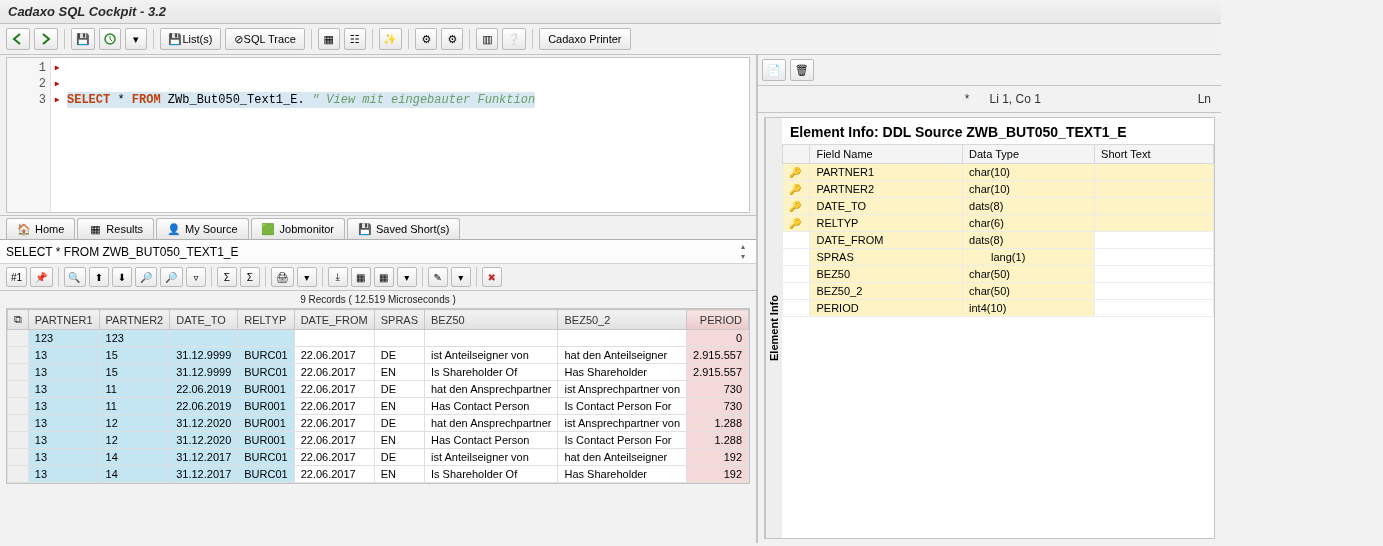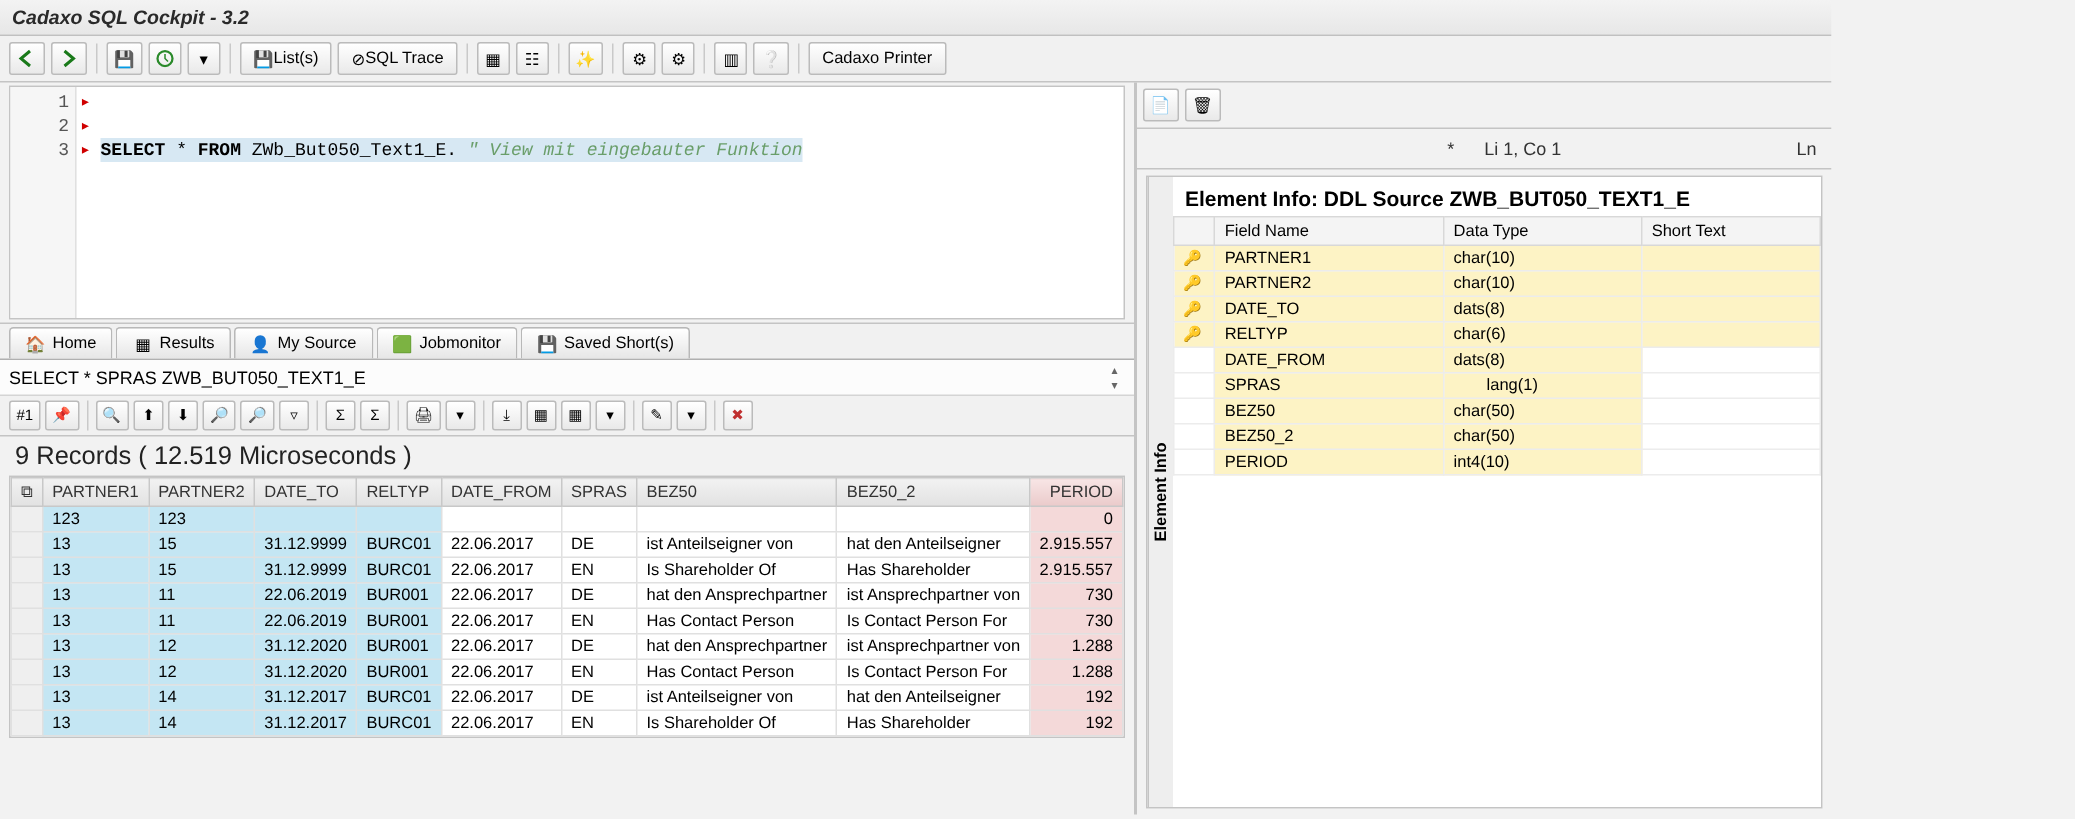--- a/index.html
+++ b/index.html
@@ -17,36 +17,36 @@
   .leftcol { flex: 1 1 auto; display: flex; flex-direction: column; border-right: 2px solid #c4c4c4; }
   .rightcol { width: 465px; display: flex; flex-direction: column; }
 
   .editor { background: #fff; border: 1px solid #c4c4c4; margin: 2px 6px; height: 156px; display: flex; font-family: "Courier New", monospace; font-size: 12px; }
   .gutter { width: 44px; background: #f6f6f6; color: #555; text-align: right; padding: 2px 4px; border-right: 1px solid #e0e0e0; }
   .gutter .ln { height: 16px; line-height: 16px; }
   .marks { width: 12px; padding: 2px 0; }
   .marks .mk { color: #d00000; font-weight: bold; height: 16px; line-height: 16px; text-align: center; }
   .code { padding: 2px 4px; }
   .code .cl { height: 16px; line-height: 16px; white-space: pre; }
-  .kw { color: #000000; font-weight: bold; }
+  .kw { color: #c2410c; font-weight: bold; }
   .ident { color: #000; }
   .comment { color: #6a9e6a; font-style: italic; }
   .highlight { background: #d7e8f3; display:inline-block; width:100%; }
 
   .tabbar { display: flex; gap: 2px; padding: 2px 6px 0 6px; background: #f1f1f1; border-top: 1px solid #c4c4c4; border-bottom: 1px solid #b0b0b0; }
   .tab { display: inline-flex; align-items: center; gap: 4px; padding: 3px 10px; background: linear-gradient(#ffffff,#e6e6e6); border: 1px solid #b8b8b8; border-bottom: none; border-radius: 3px 3px 0 0; cursor: pointer; }
   .tab .ico { width: 14px; height: 14px; display: inline-flex; align-items: center; justify-content: center; }
 
   .querybar { display:flex; align-items:center; justify-content:space-between; padding: 2px 6px; background: #fcfcfc; border-bottom: 1px solid #d4d4d4; font-size: 12px; }
   .qscroll { width:14px; display:flex; flex-direction:column; gap:1px; }
   .qscroll span { font-size:8px; color:#666; cursor:pointer; text-align:center; }
 
   .gridtoolbar { display: flex; align-items: center; gap: 3px; padding: 3px 6px; background: #f1f1f1; border-bottom: 1px solid #c4c4c4; }
   .gridtoolbar .tbtn { min-width:20px; height:20px; font-size:10px;}
-  .status { padding: 3px 10px; font-size: 17px; color: #222; }
+  .status { padding: 3px 10px; font-size: 10px; color: #222; text-align: center; }
 
   .grid { overflow: auto; background: #fff; border: 1px solid #c4c4c4; margin: 0 6px 4px 6px; }
   table.dt { border-collapse: collapse; width: 100%; font-size: 11px; table-layout: auto; }
   table.dt th { background: linear-gradient(#f2f2f2,#e2e2e2); border: 1px solid #c8c8c8; padding: 3px 6px; text-align: left; font-weight: normal; color: #333; white-space: nowrap; }
   table.dt td { border: 1px solid #e0e0e0; padding: 2px 6px; white-space: nowrap; }
   table.dt td.num, table.dt th.num { text-align: right; }
   .rowsel { width: 16px; background: #efefef; }
   .keycol { background: #c4e6f3; }
   .periodcell { background: #f4d9d9; }
 
@@ -163,21 +163,21 @@
             <span class="ico">🟩</span>
             <span>Jobmonitor</span>
           </div>
         <div class="tab">
             <span class="ico">💾</span>
             <span>Saved Short(s)</span>
           </div>
       </div>
 
       <div class="querybar">
-        <span>SELECT * SPRAS ZWB_BUT050_TEXT1_E</span>
+        <span>SELECT * FROM ZWB_BUT050_TEXT1_E</span>
         <span class="qscroll">
             <span>▴</span>
             <span>▾</span>
           </span>
       </div>
 
       <div class="gridtoolbar">
         <div class="tbtn">#1</div>
         <div class="tbtn">
             <span>📌</span>

